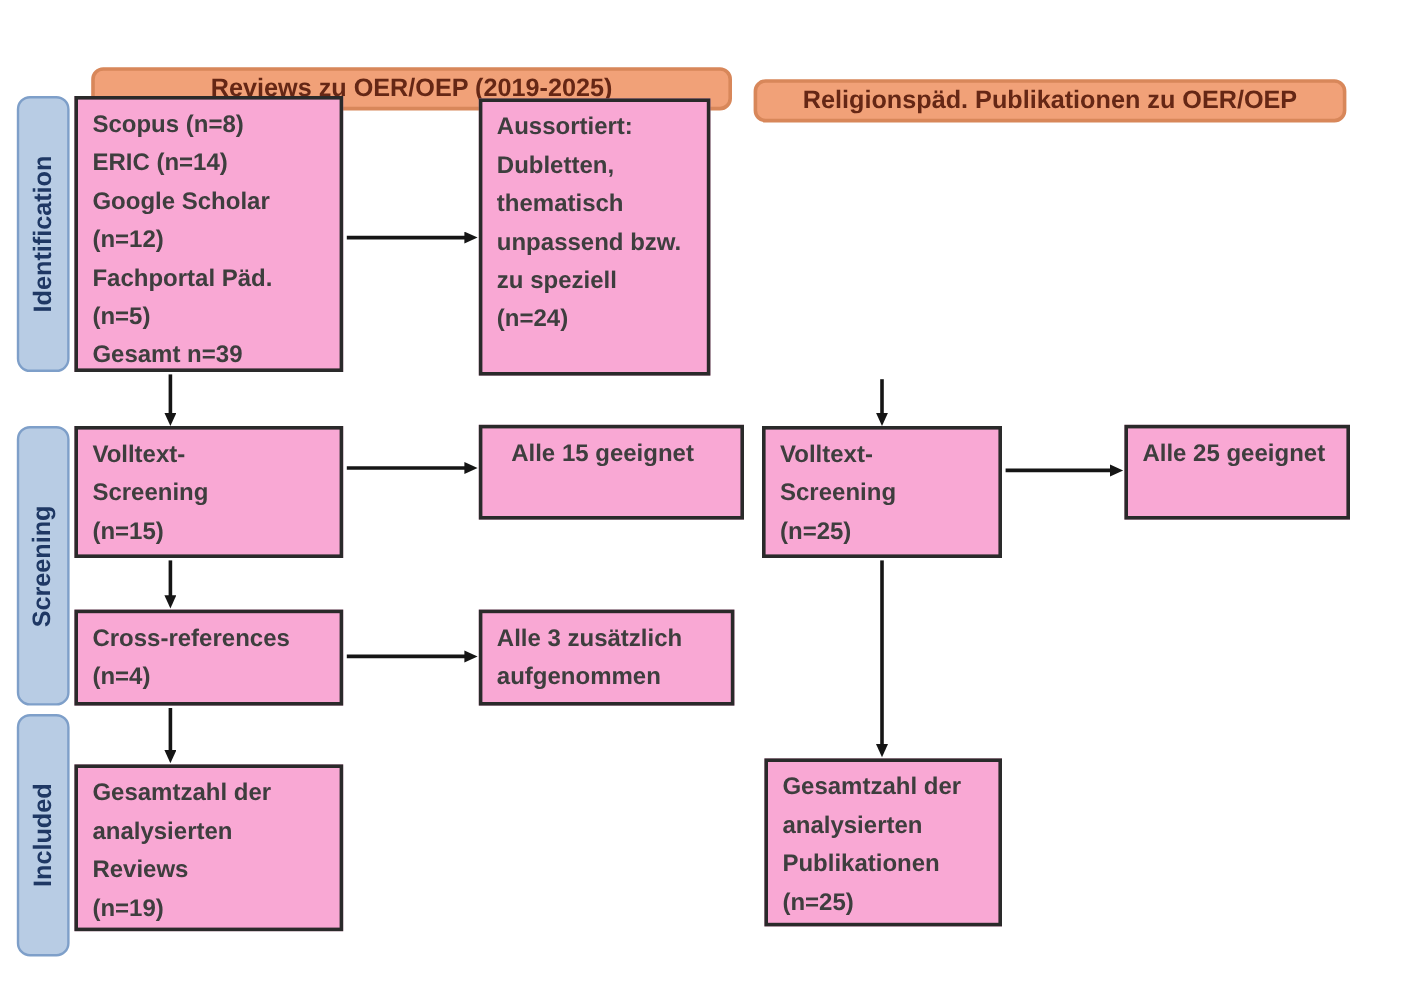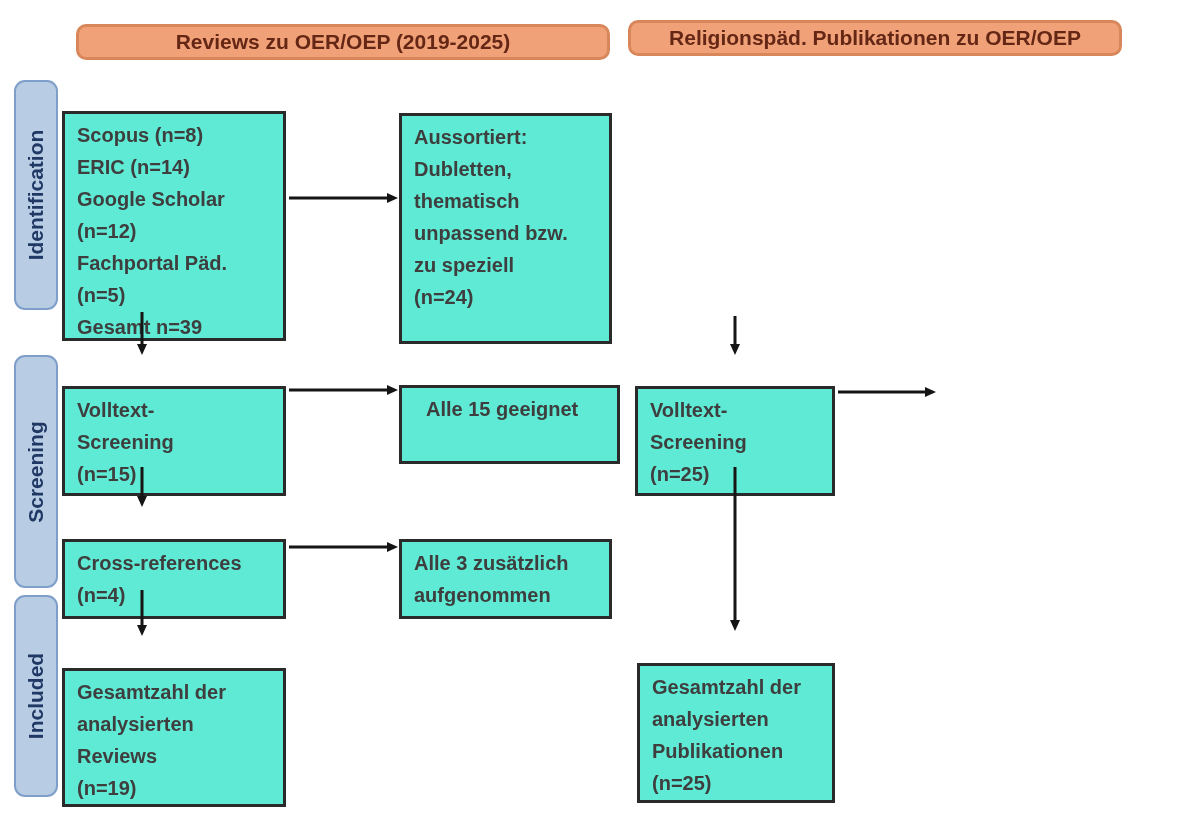--- a/index.html
+++ b/index.html
@@ -29,20 +29,21 @@
     border: 3px solid var(--header-border);
     border-radius: 10px;
     color: var(--header-text);
     font-weight: bold;
     font-size: 21px;
     display: flex;
     align-items: center;
     justify-content: center;
     text-align: center;
     white-space: nowrap;
+    margin-top: 32px;
   }
   .stage {
     position: absolute;
     left: 14px;
     width: 44px;
     background: var(--stage-fill);
     border: 2px solid var(--stage-border);
     border-radius: 11px;
     display: flex;
     align-items: center;
@@ -50,69 +51,68 @@
   }
   .stage span {
     transform: rotate(-90deg);
     white-space: nowrap;
     color: var(--stage-text);
     font-weight: bold;
     font-size: 21px;
   }
   .box {
     position: absolute;
-    background: #5eead4;
+    background: #f9a8d4;
     border: 3px solid var(--box-border);
     color: var(--box-text);
     font-weight: bold;
     font-size: 20px;
     line-height: 32px;
     padding: 5px 12px;
     white-space: pre-line;
-    margin-top: 31px;
   }
   .box.dense {
     padding: 5px 10px;
     font-size: 19px;
     letter-spacing: -0.2px;
   }
   .arrows {
     position: absolute;
     left: 0; top: 0;
     width: 1182px;
     height: 820px;
     pointer-events: none;
   }
 </style>
 </head>
 <body>
 
 <div class="canvas">
 
   <div class="hdr" style="left:76px; top:24px; width:534px; height:36px;">Reviews zu OER/OEP (2019-2025)</div>
-  <div class="hdr" style="left:628px; top:20px; width:494px; height:36px;">Religionspäd. Publikationen zu OER/OEP</div>
+  <div class="hdr" style="left:628px; top:34px; width:494px; height:36px;">Religionspäd. Publikationen zu OER/OEP</div>
 
   <div class="stage" style="top:80px; height:230px;">
     <span>Identification</span>
   </div>
   <div class="stage" style="top:355px; height:233px;">
     <span>Screening</span>
   </div>
   <div class="stage" style="top:595px; height:202px;">
     <span>Included</span>
   </div>
 
   <div class="box" style="left:62px; top:80px; width:224px; height:230px;">Scopus (n=8)
 ERIC (n=14)
 Google Scholar
 (n=12)
 Fachportal Päd.
 (n=5)
 Gesamt n=39</div>
-  <div class="box" style="left:399px; top:82px; width:213px; height:231px;padding-left:12px;">Aussortiert:
+  <div class="box" style="left:399px; top:82px; width:193px; height:231px;padding-left:12px;">Aussortiert:
 Dubletten,
 thematisch
 unpassend bzw.
 zu speziell
 (n=24)</div>
   <div class="box" style="left:62px; top:355px; width:224px; height:110px;">Volltext-
 Screening
 (n=15)</div>
   <div class="box" style="left:399px; top:354px; width:221px; height:79px;padding-left:24px;">Alle 15 geeignet</div>
   <div class="box" style="left:62px; top:508px; width:224px; height:80px;">Cross-references
@@ -120,20 +120,21 @@
   <div class="box" style="left:399px; top:508px; width:213px; height:80px;">Alle 3 zusätzlich
 aufgenommen</div>
   <div class="box" style="left:62px; top:637px; width:224px; height:139px;">Gesamtzahl der
 analysierten
 Reviews
 (n=19)</div>
 
   <div class="box" style="left:635px; top:355px; width:200px; height:110px;">Volltext-
 Screening
 (n=25)</div>
+  <div class="box" style="left:937px; top:354px; width:188px; height:79px;">Alle 25 geeignet</div>
   <div class="box" style="left:637px; top:632px; width:198px; height:140px;">Gesamtzahl der
 analysierten
 Publikationen
 (n=25)</div>
 
   <svg class="arrows" viewBox="0 0 1182 820" xmlns="http://www.w3.org/2000/svg">
     <defs>
       <marker id="ah" markerUnits="userSpaceOnUse" markerWidth="12" markerHeight="12" refX="1" refY="5" orient="auto">
         <path d="M0,0 L11,5 L0,10 Z" fill="#151515"></path>
       </marker>

